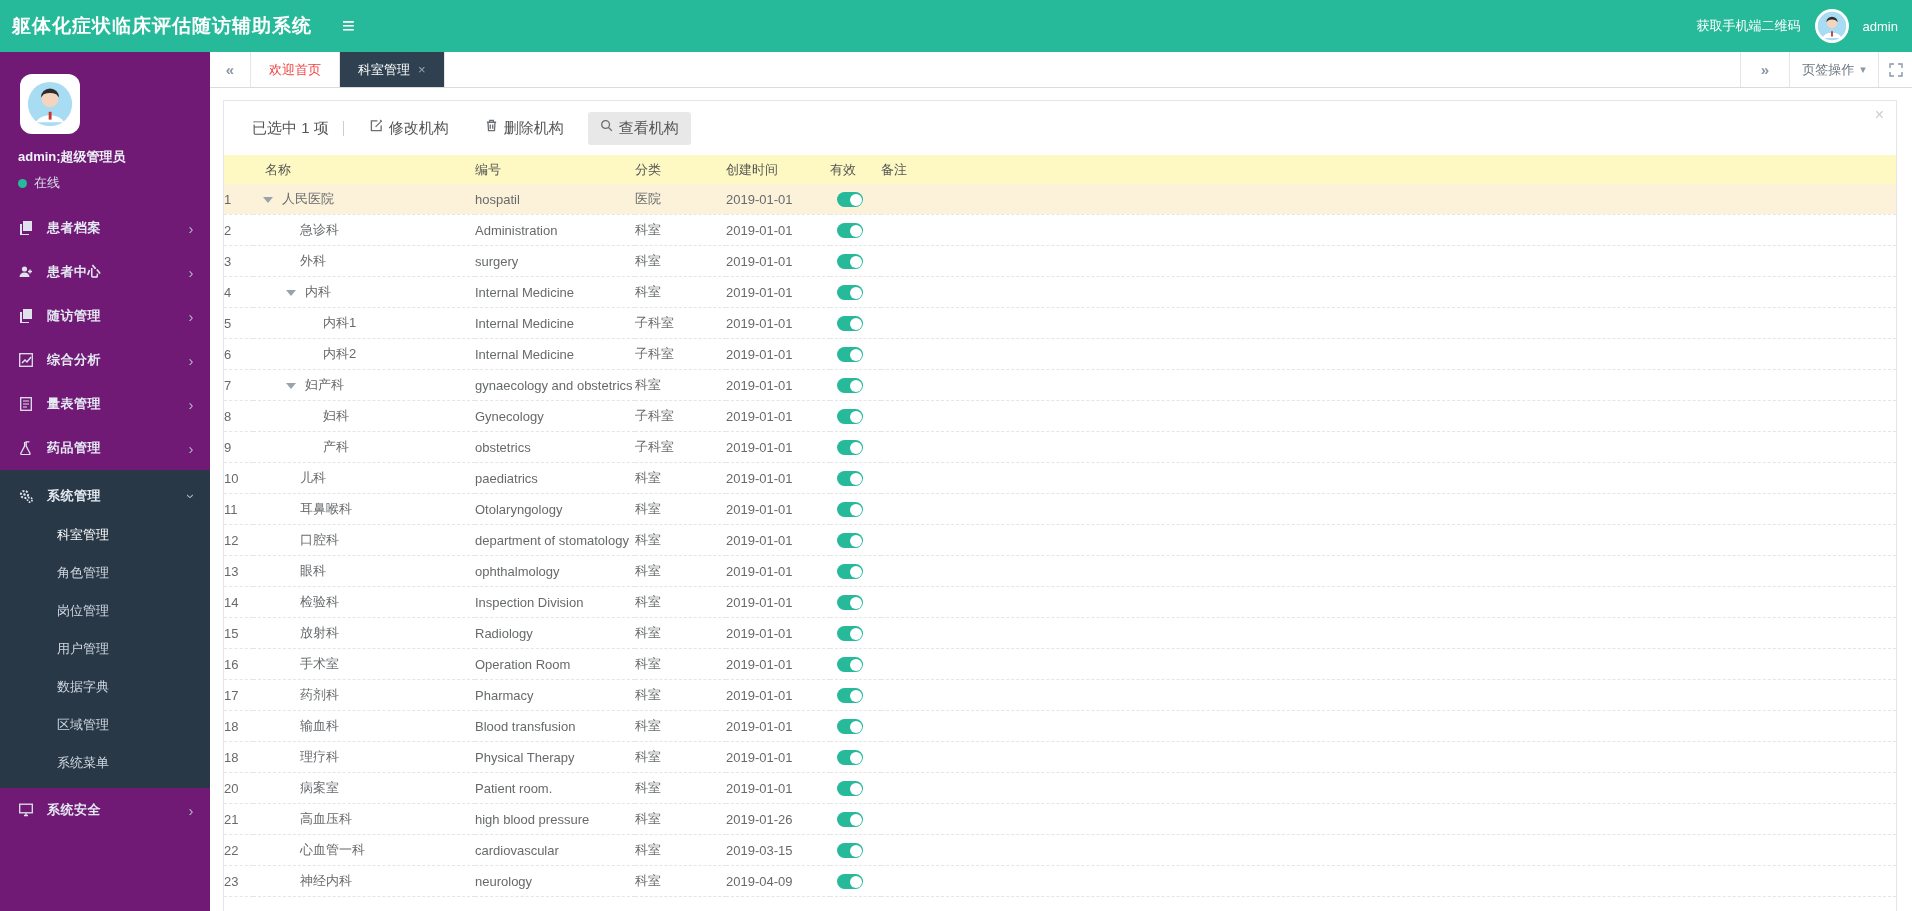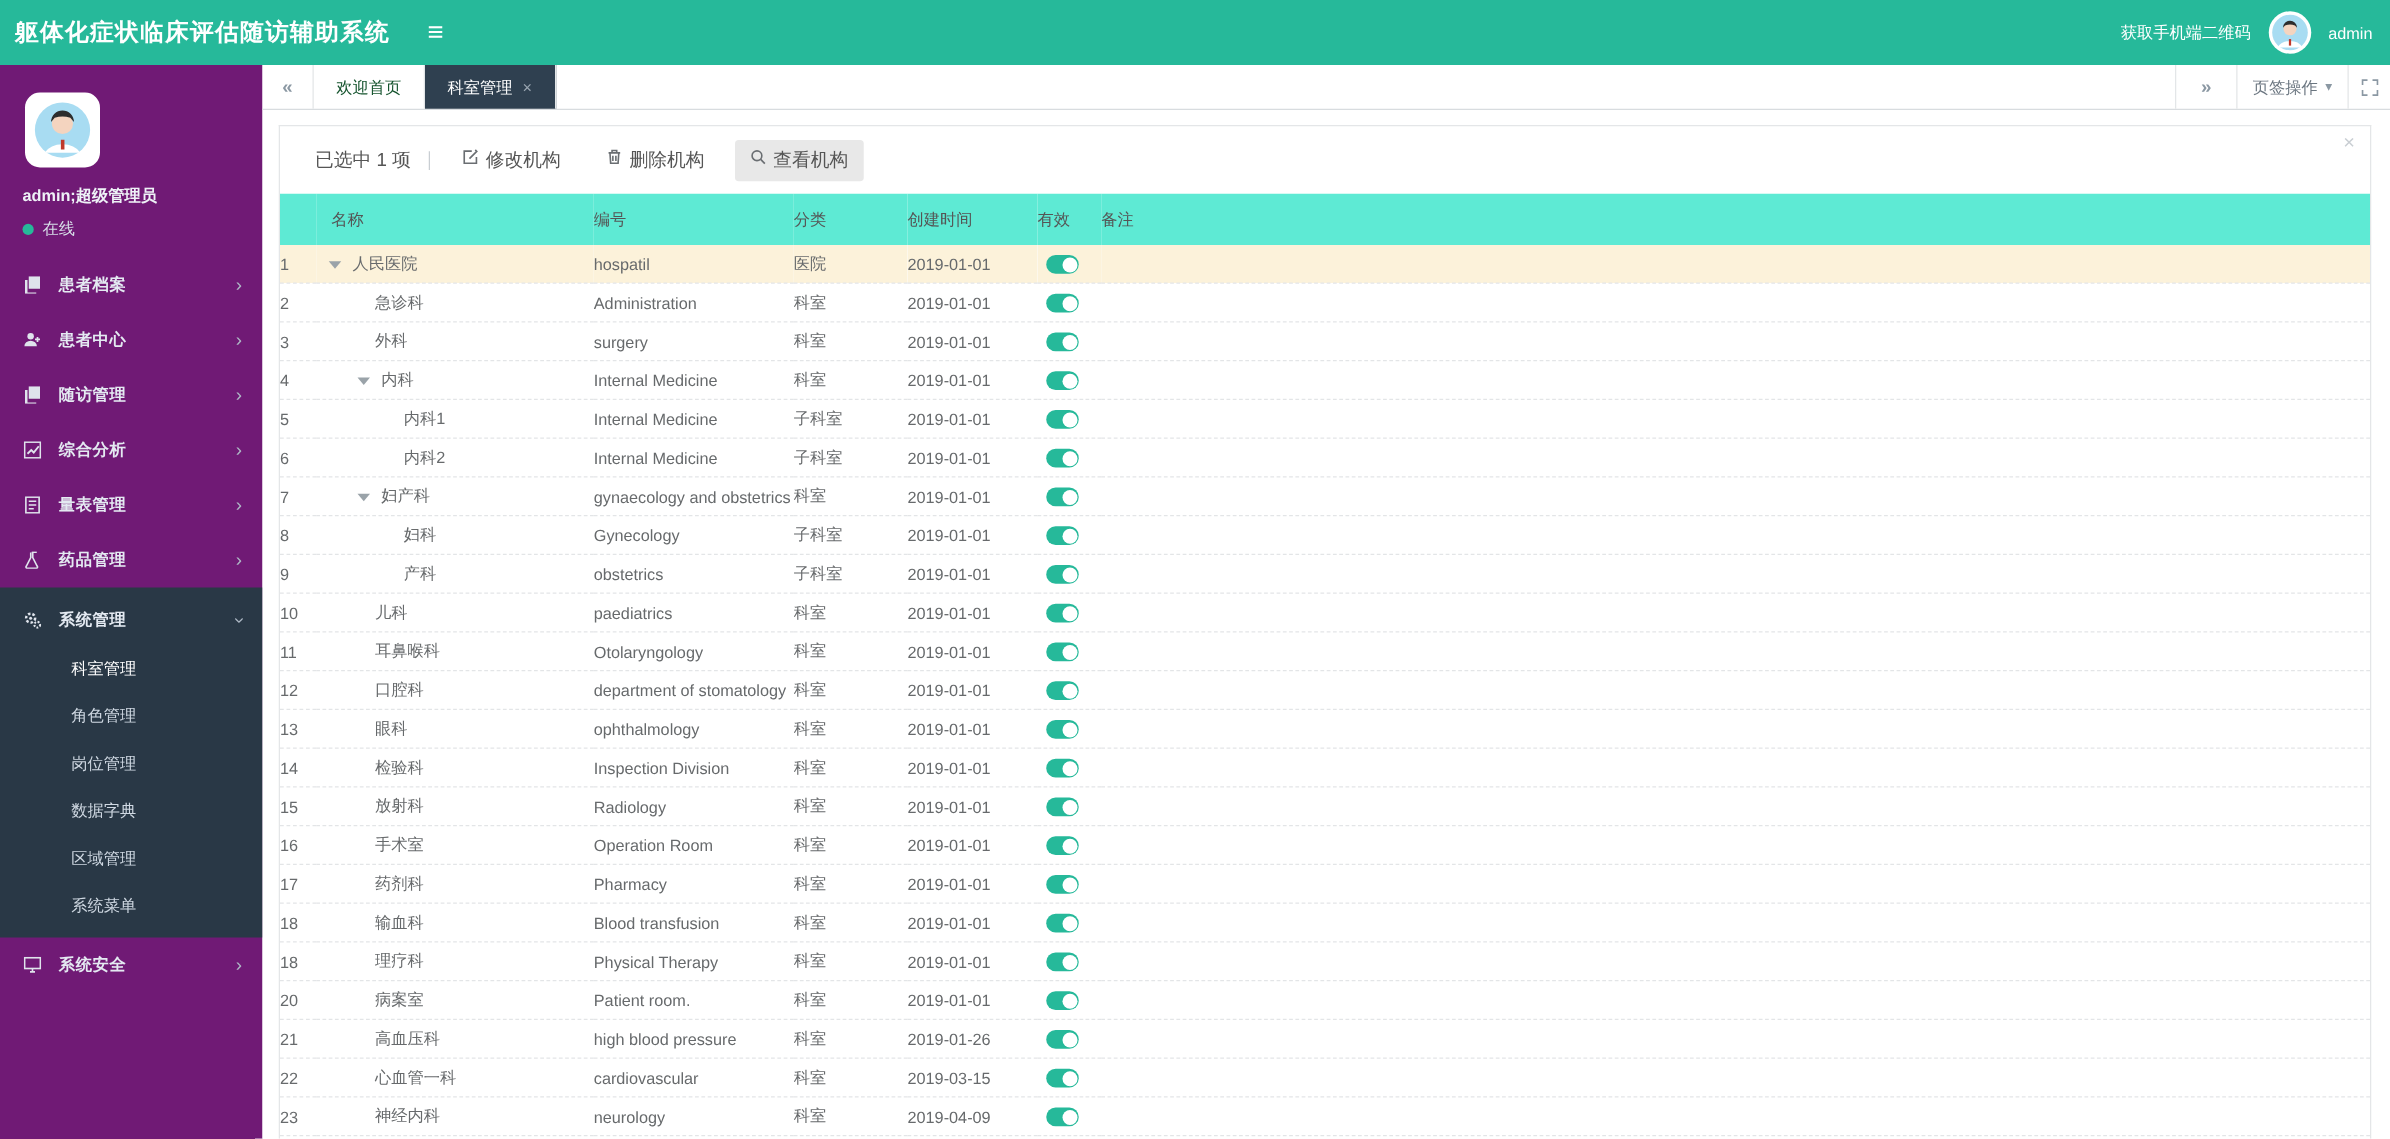--- a/index.html
+++ b/index.html
@@ -31,21 +31,21 @@
   .si-label{margin-left:13px;}
   .si-caret{position:absolute;right:16px;color:#aeb9c6;font-size:15px;font-weight:normal;}
   .si-caret.down{transform:rotate(90deg);}
   .side-section{background:#293846;padding:6px 0;}
   .side-section .side-item{height:40px;}
   .sub-item{height:38px;display:flex;align-items:center;padding-left:57px;color:#cfd8e2;font-size:13px;cursor:pointer;}
   .sub-item.active{color:#ffffff;}
   
   .tabbar{position:absolute;top:52px;left:210px;width:1702px;height:35px;background:#fff;border-bottom:1px solid #d8dcdf;display:flex;align-items:stretch;}
   .tab-nav{width:40px;display:flex;align-items:center;justify-content:center;color:#8b98a3;font-size:15px;border-right:1px solid #e3e6e8;cursor:pointer;font-weight:bold;}
-  .tab{padding:0 18px;display:flex;align-items:center;font-size:13px;color:#14532d;border-right:1px solid #e3e6e8;cursor:pointer;gap:8px;white-space:nowrap;}
+  .tab{padding:0 18px;display:flex;align-items:center;font-size:13px;color:#ef4444;border-right:1px solid #e3e6e8;cursor:pointer;gap:8px;white-space:nowrap;}
   .tab.active{background:#2f4050;color:#fff;}
   .tab .tab-close{color:#9aa6b1;font-size:13px;cursor:pointer;}
   .tab-spacer{flex:1;}
   .tab-right{display:flex;align-items:stretch;}
   .tab-action{display:flex;align-items:center;justify-content:center;border-left:1px solid #e3e6e8;color:#6b7680;cursor:pointer;}
   .tab-action.fwd{width:48px;font-size:15px;font-weight:bold;color:#8b98a3;}
   .tab-action.ops{width:88px;font-size:13px;gap:6px;}
   .tab-action.full{width:33px;}
   .tab-action.full svg{width:14px;height:14px;stroke:#8b98a3;}
   .caret-down{font-size:11px;color:#8b98a3;}
@@ -57,21 +57,21 @@
   .sel-info{white-space:nowrap;}
   .tb-divider{width:1px;height:15px;background:#c9ced3;margin:0 14px;}
   .tb-btn{display:flex;gap:6px;padding:7px 12px;border-radius:3px;cursor:pointer;color:#555;white-space:nowrap;}
   .tb-btn + .tb-btn{margin-left:12px;}
   .tb-btn.hovered{background:#e8e8e8;}
   .tb-btn svg{width:13px;height:13px;stroke:#6a6e72;fill:none;stroke-width:1.4;}
   
   .grid{width:100%;border-collapse:collapse;table-layout:fixed;font-size:13px;color:#676a6c;}
   .grid col.c0{width:29px;} .grid col.c1{width:222px;} .grid col.c2{width:160px;}
   .grid col.c3{width:91px;} .grid col.c4{width:104px;} .grid col.c5{width:51px;}
-  .grid th{background:#5eead4;height:41px;font-weight:normal;text-align:left;color:#555;padding:0;}
+  .grid th{background:#fef9c3;height:29px;font-weight:normal;text-align:left;color:#555;padding:0;}
   .grid th.h-name{padding-left:12px;}
   .grid td{height:30px;border-bottom:1px dashed #e3e5e7;padding:0;white-space:nowrap;overflow:hidden;}
   .grid tr.selected td{background:#fcf2da;}
   .c-num{padding-left:8px;color:#676a6c;}
   .tri{display:inline-block;width:0;height:0;border-left:5px solid transparent;border-right:5px solid transparent;border-top:6px solid #9aa3a9;margin-right:9px;vertical-align:middle;cursor:pointer;}
   .switch{display:inline-block;width:26px;height:15px;border-radius:8px;background:#26b99a;position:relative;margin-left:7px;vertical-align:middle;cursor:pointer;}
   .switch::after{content:"";position:absolute;right:1.5px;top:1.5px;width:12px;height:12px;border-radius:50%;background:#fff;}
 </style>
 </head>
 <body>
@@ -185,20 +185,23 @@
         <span class="si-caret down">›</span>
       </div>
       <div class="sub-item active">
           <span>科室管理</span>
         </div>
       <div class="sub-item">
           <span>角色管理</span>
         </div>
       <div class="sub-item">
           <span>岗位管理</span>
+        </div>
+      <div class="sub-item">
+          <span>用户管理</span>
         </div>
       <div class="sub-item">
           <span>数据字典</span>
         </div>
       <div class="sub-item">
           <span>区域管理</span>
         </div>
       <div class="sub-item">
           <span>系统菜单</span>
         </div>

